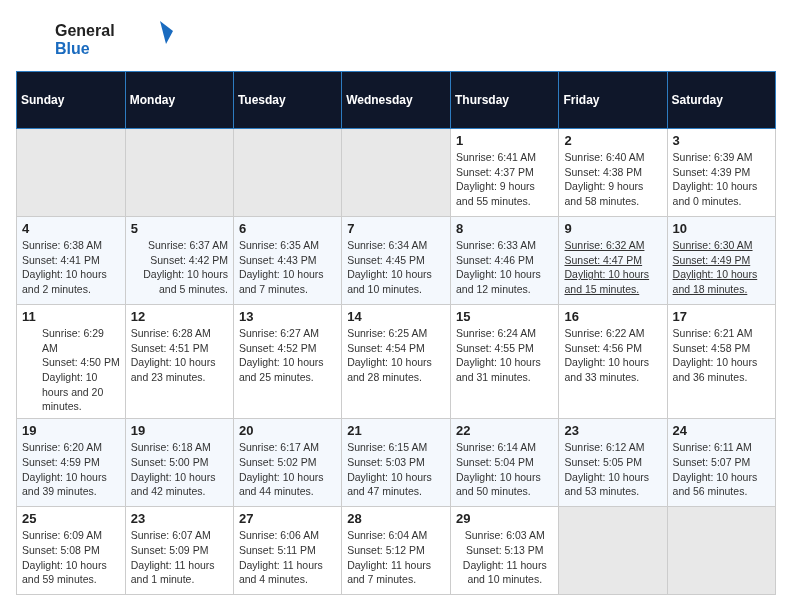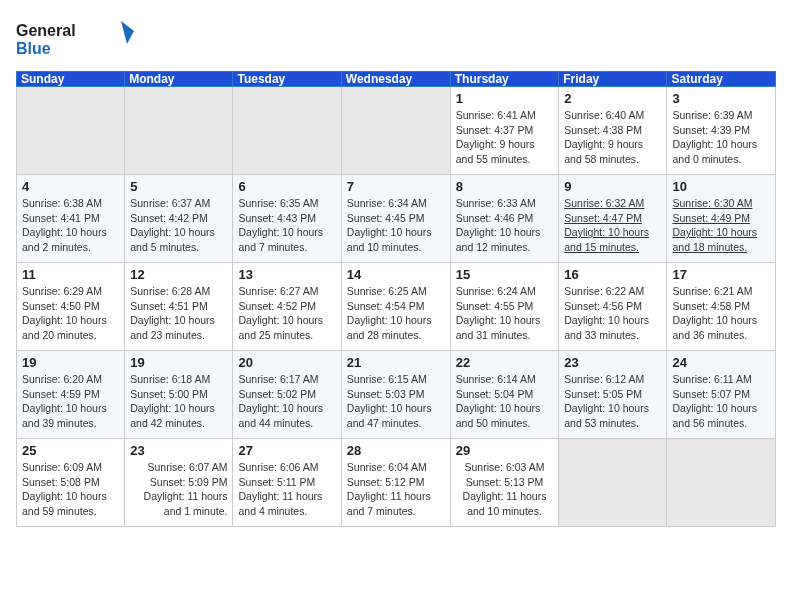--- a/index.html
+++ b/index.html
@@ -13,43 +13,44 @@
     .header {
       display: flex;
       justify-content: space-between;
       align-items: flex-start;
       margin-bottom: 10px;
     }
     .logo {
       display: flex;
       align-items: center;
       gap: 4px;
+      margin-left: 39px;
     }
     .title-block {
       text-align: right;
     }
     .title-block h1 {
       font-size: 32px;
       font-weight: normal;
       color: #222;
     }
     .title-block h2 {
       font-size: 15px;
       font-weight: normal;
       color: #444;
     }
     table {
       width: 100%;
       border-collapse: collapse;
       font-size: 11px;
     }
     thead tr th {
-      background: #1d4ed8;
+      background: #0f172a;
       color: #fff;
-      padding: 0 4px;
+      padding: 21px 4px;
       text-align: left;
       font-size: 12px;
       font-weight: bold;
       border: 1px solid #2d7cc1;
     }
     tbody tr td {
       border: 1px solid #ccc;
       vertical-align: top;
       padding: 4px 5px;
       width: 110px;
@@ -134,21 +135,21 @@
       </tr>
       <tr>
         <td>
           <span class="day-num">4</span>
           <div class="day-info" style="white-space: pre-line;">Sunrise: 6:38 AM
 Sunset: 4:41 PM
 Daylight: 10 hours and 2 minutes.</div>
         </td>
         <td>
           <span class="day-num">5</span>
-          <div class="day-info" style="white-space: pre-line;">Sunrise: 6:37 AM
+          <div class="day-info" style="white-space: pre-line; text-align: right;">Sunrise: 6:37 AM
 Sunset: 4:42 PM
 Daylight: 10 hours and 5 minutes.</div>
         </td>
         <td>
           <span class="day-num">6</span>
           <div class="day-info" style="white-space: pre-line;">Sunrise: 6:35 AM
 Sunset: 4:43 PM
 Daylight: 10 hours and 7 minutes.</div>
         </td>
         <td>
@@ -172,21 +173,21 @@
         <td>
           <span class="day-num">10</span>
           <div class="day-info" style="white-space: pre-line; text-decoration: underline;">Sunrise: 6:30 AM
 Sunset: 4:49 PM
 Daylight: 10 hours and 18 minutes.</div>
         </td>
       </tr>
       <tr>
         <td>
           <span class="day-num">11</span>
-          <div class="day-info" style="white-space: pre-line;">Sunrise: 6:29 AM
+          <div class="day-info" style="white-space: pre-line; margin-left: 20px;">Sunrise: 6:29 AM
 Sunset: 4:50 PM
 Daylight: 10 hours and 20 minutes.</div>
         </td>
         <td>
           <span class="day-num">12</span>
           <div class="day-info" style="white-space: pre-line;">Sunrise: 6:28 AM
 Sunset: 4:51 PM
 Daylight: 10 hours and 23 minutes.</div>
         </td>
         <td>
@@ -266,21 +267,21 @@
       </tr>
       <tr>
         <td>
           <span class="day-num">25</span>
           <div class="day-info" style="white-space: pre-line;">Sunrise: 6:09 AM
 Sunset: 5:08 PM
 Daylight: 10 hours and 59 minutes.</div>
         </td>
         <td>
           <span class="day-num">23</span>
-          <div class="day-info" style="white-space: pre-line; text-align: right;">Sunrise: 6:07 AM
+          <div class="day-info" style="white-space: pre-line;">Sunrise: 6:07 AM
 Sunset: 5:09 PM
 Daylight: 11 hours and 1 minute.</div>
         </td>
         <td>
           <span class="day-num">27</span>
           <div class="day-info" style="white-space: pre-line;">Sunrise: 6:06 AM
 Sunset: 5:11 PM
 Daylight: 11 hours and 4 minutes.</div>
         </td>
         <td>

